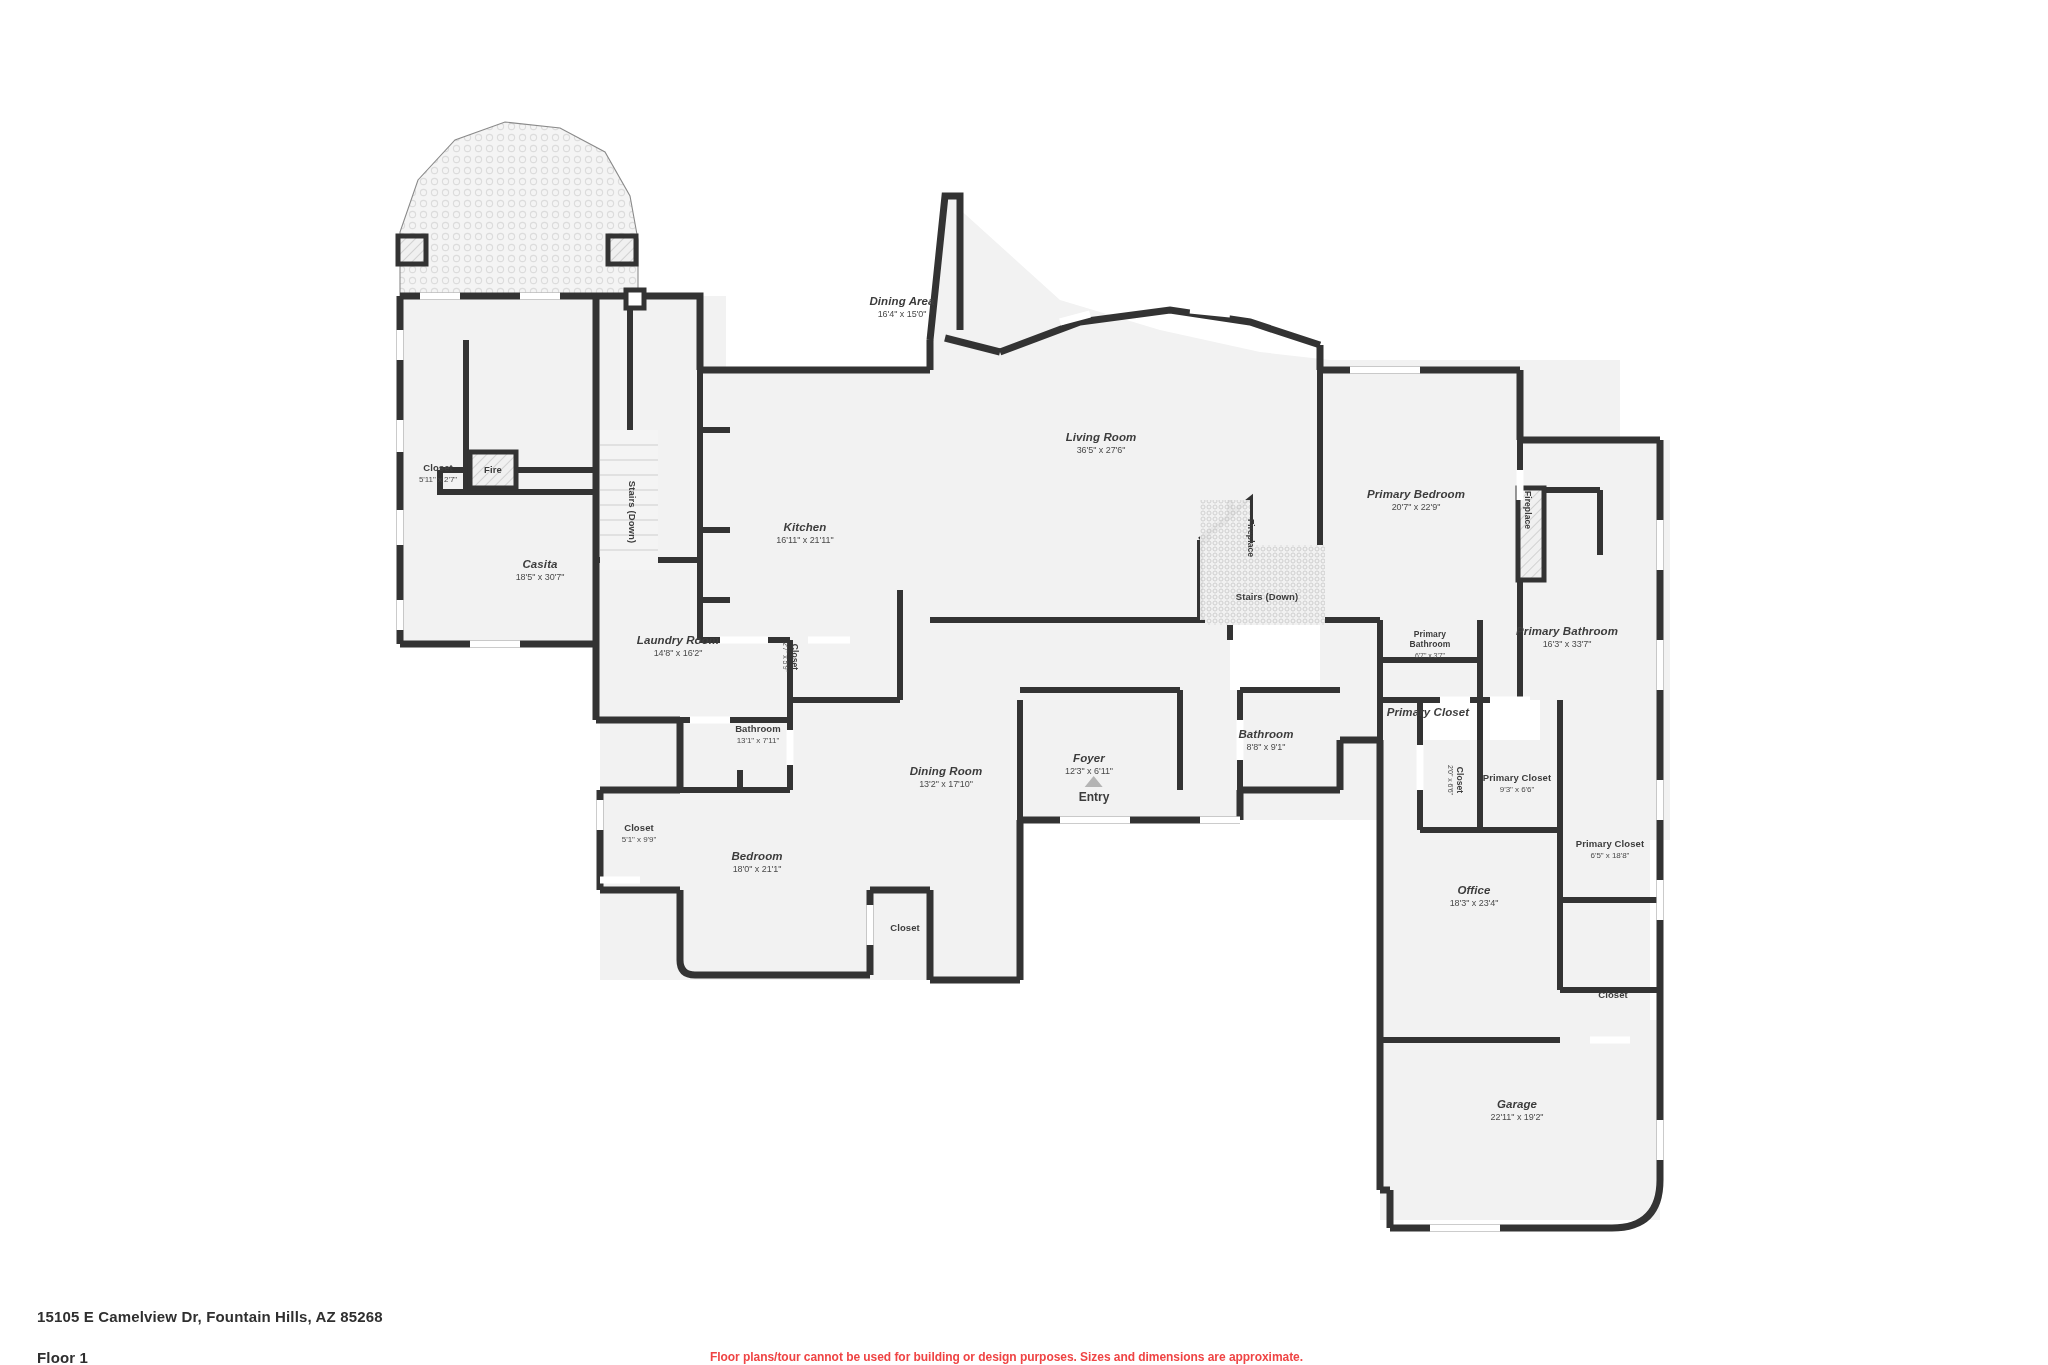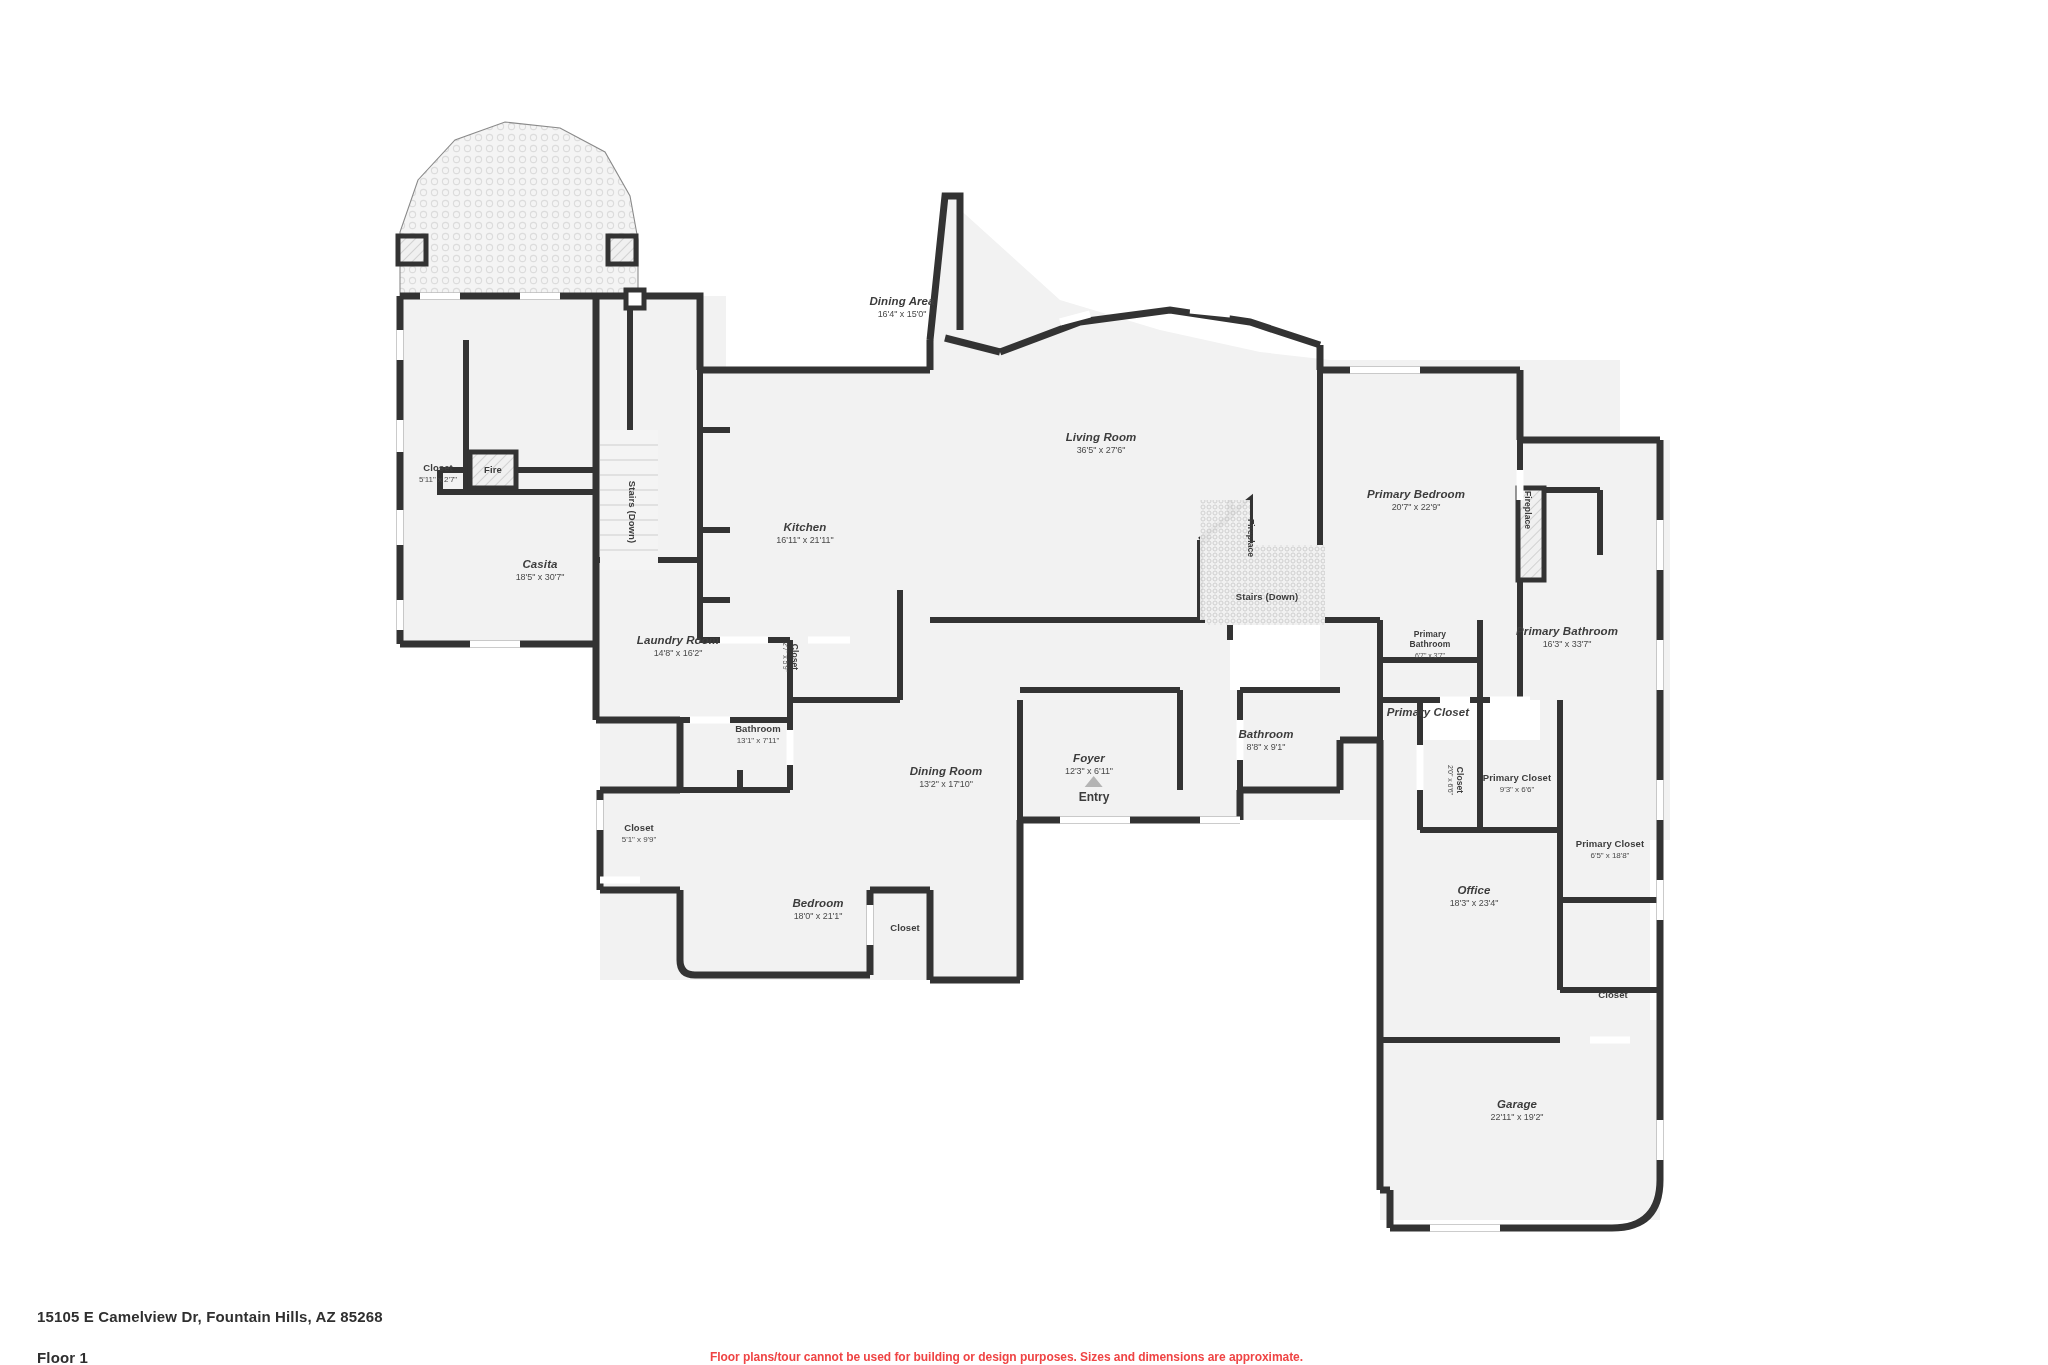--- a/index.html
+++ b/index.html
@@ -357,21 +357,21 @@
         <span class="rl-dim">8'8" x 9'1"</span>
       </div>
       <div class="room-label xs" style="left: 758px; top: 734px;">
         <span class="rl-name">Bathroom</span>
         <span class="rl-dim">13'1" x 7'11"</span>
       </div>
       <div class="room-label xs" style="left: 639px; top: 833px;">
         <span class="rl-name">Closet</span>
         <span class="rl-dim">5'1" x 9'9"</span>
       </div>
-      <div class="room-label sm" style="left: 818px; top: 862px; margin-top: 47px;">
+      <div class="room-label sm" style="left: 757px; top: 862px;">
         <span class="rl-name">Bedroom</span>
         <span class="rl-dim">18'0" x 21'1"</span>
       </div>
       <div class="room-label sm" style="left: 946px; top: 777px;">
         <span class="rl-name">Dining Room</span>
         <span class="rl-dim">13'2" x 17'10"</span>
       </div>
       <div class="room-label xs" style="left: 905px; top: 928px;">
         <span class="rl-name">Closet</span>
       </div>

